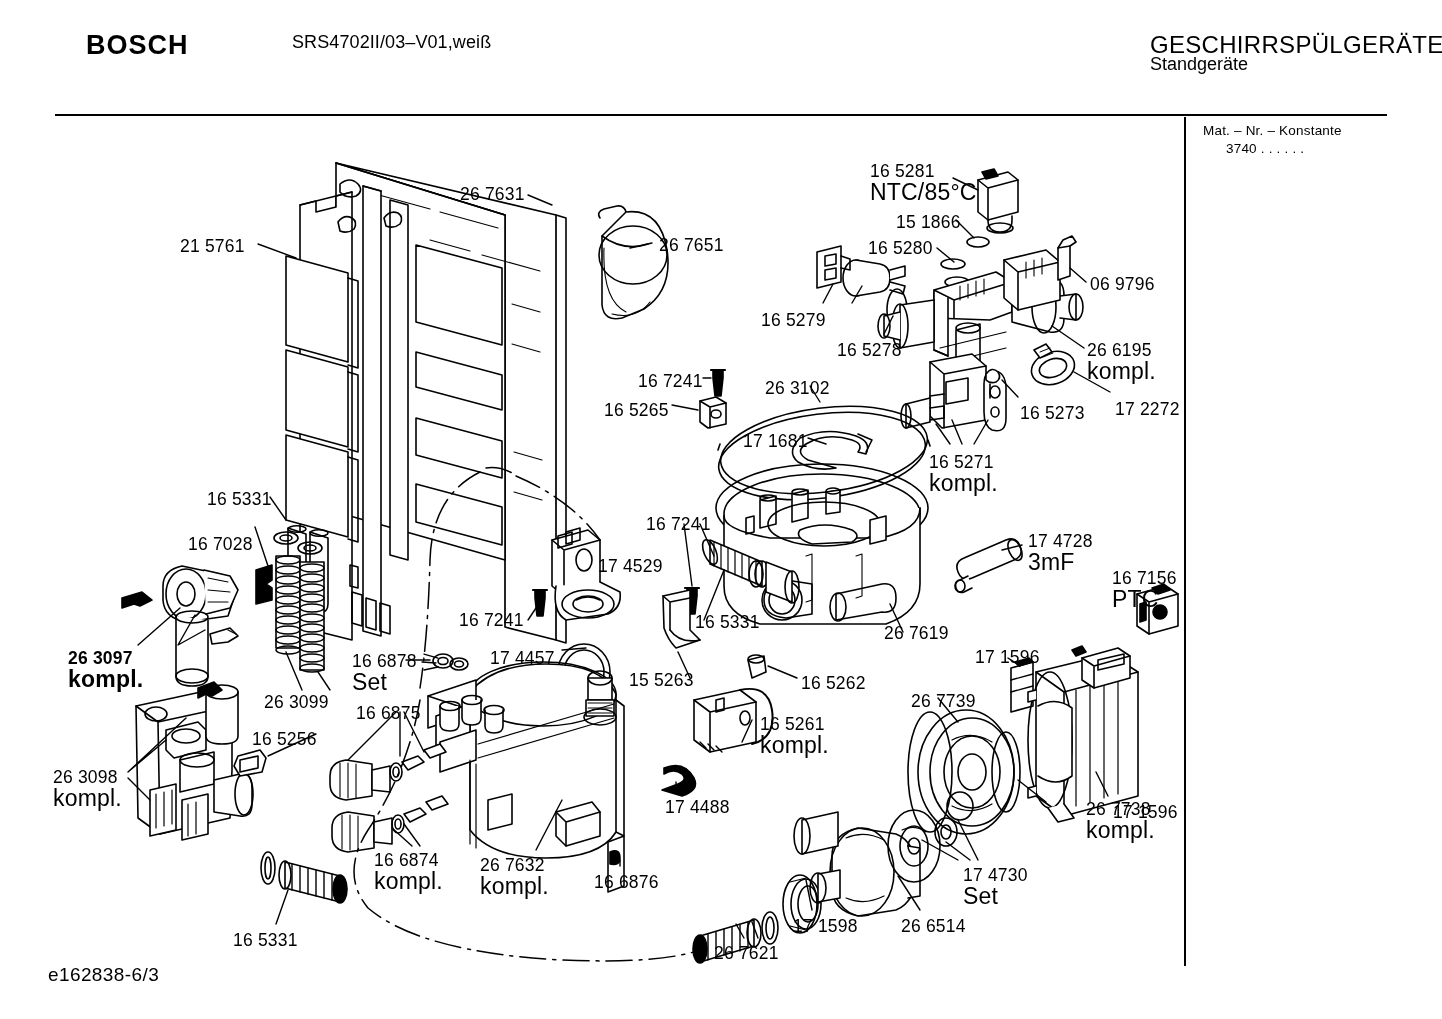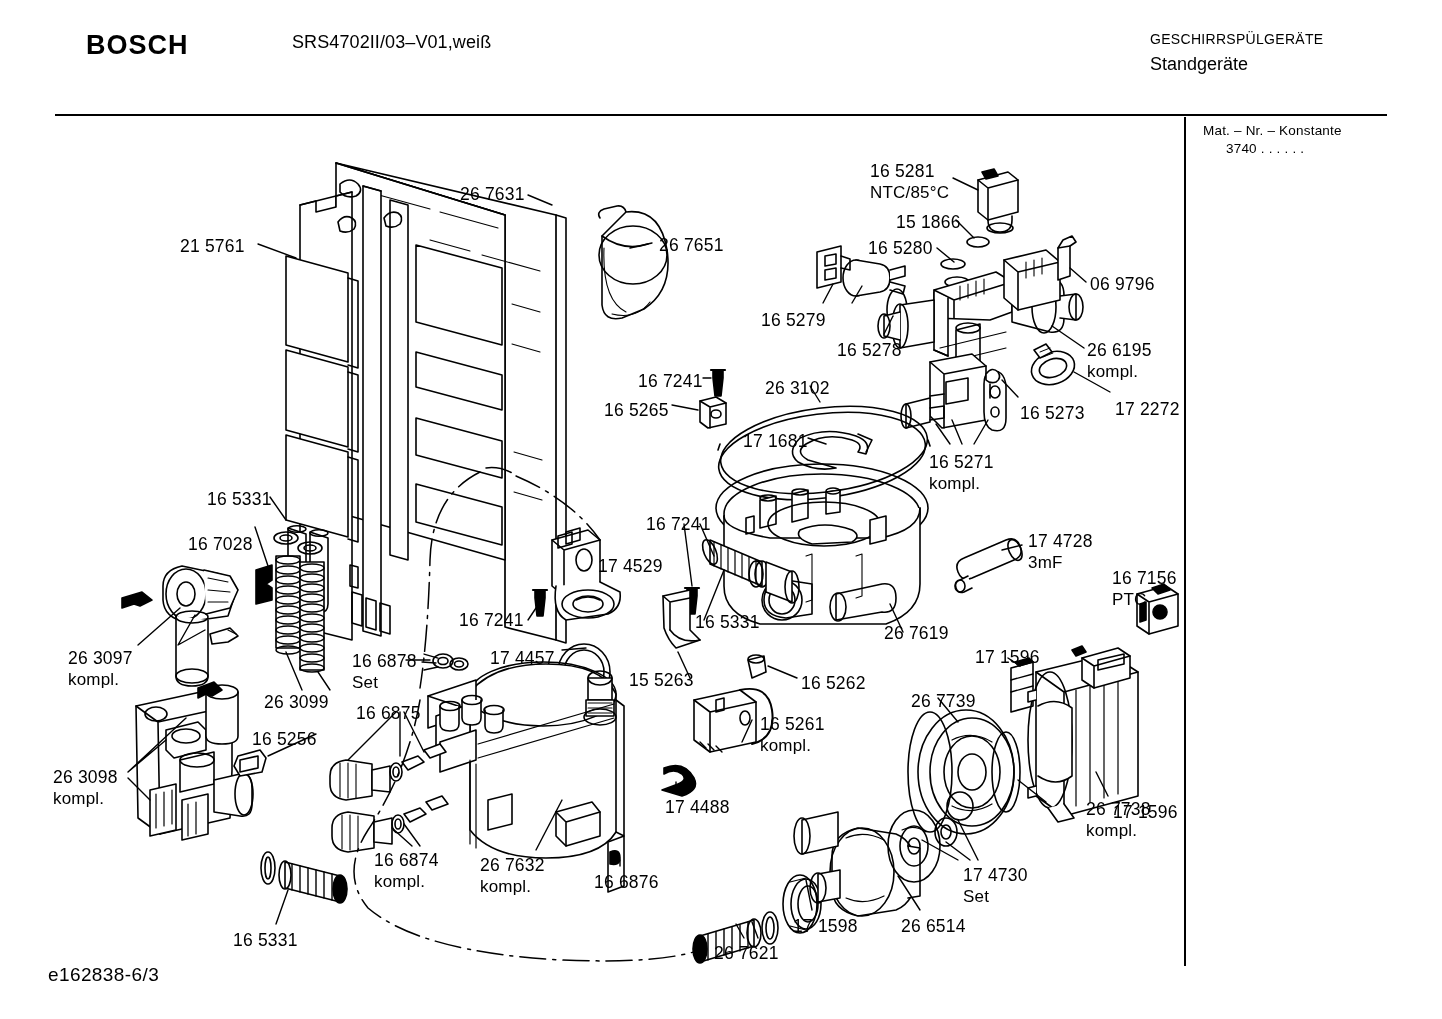--- a/index.html
+++ b/index.html
@@ -19,21 +19,21 @@
     font-weight:bold;font-size:27px;letter-spacing:1.0px;
     font-family:"Liberation Sans","DejaVu Sans",sans-serif;
     margin-left:31px;
   }
   .model{
     position:absolute;left:292px;top:32px;
     font-size:18px;letter-spacing:0.1px;
   }
   .cat-main{
     position:absolute;left:1150px;top:31px;
-    font-size:14px;letter-spacing:0.3px;text-align:center;
+    font-size:24px;letter-spacing:0.3px;text-align:center;
   }
   .cat-sub{
     position:absolute;left:1150px;top:54px;
     font-size:18px;
   }
 
   
   .rule-top{
     position:absolute;left:55px;top:114px;width:1332px;height:0;
     border-top:2.5px solid #000;
@@ -60,21 +60,21 @@
   #art svg{display:block;}
 
   
   .cal{
     position:absolute;
     font-size:17.5px;
     line-height:21px;
     white-space:nowrap;
     letter-spacing:0.2px;
   }
-  .cal .sub{display:block;font-size:17px;}
+  .cal .sub{display:block;font-size:23px;}
 </style>
 </head>
 <body>
 
 <div id="page">
 
   <div class="brand">BOSCH</div>
   <div class="model">SRS4702II/03–V01,weiß</div>
   <div class="cat-main">GESCHIRRSPÜLGERÄTE</div>
   <div class="cat-sub">Standgeräte</div>
@@ -689,21 +689,21 @@
       <div class="cal" style="left: 207px; top: 489px;"><span>16 5331</span></div>
       <div class="cal" style="left: 188px; top: 534px;"><span>16 7028</span></div>
       <div class="cal" style="left: 646px; top: 514px;"><span>16 7241</span></div>
       <div class="cal" style="left: 598px; top: 556px;"><span>17 4529</span></div>
       <div class="cal" style="left: 1028px; top: 531px;"><span>17 4728</span><span class="sub">3mF</span></div>
       <div class="cal" style="left: 1112px; top: 568px;"><span>16 7156</span><span class="sub">PTC</span></div>
       <div class="cal" style="left: 459px; top: 610px;"><span>16 7241</span></div>
       <div class="cal" style="left: 695px; top: 612px;"><span>16 5331</span></div>
       <div class="cal" style="left: 884px; top: 623px;"><span>26 7619</span></div>
       <div class="cal" style="left: 975px; top: 647px;"><span>17 1596</span></div>
-      <div class="cal" style="left: 68px; top: 648px;"><span>26 3097</span><span class="sub">kompl.</span></div>
+      <div class="cal" style="left: 68px; top: 648px; font-weight: bold;"><span>26 3097</span><span class="sub">kompl.</span></div>
       <div class="cal" style="left: 352px; top: 651px;"><span>16 6878</span><span class="sub">Set</span></div>
       <div class="cal" style="left: 490px; top: 648px;"><span>17 4457</span></div>
       <div class="cal" style="left: 629px; top: 670px;"><span>15 5263</span></div>
       <div class="cal" style="left: 801px; top: 673px;"><span>16 5262</span></div>
       <div class="cal" style="left: 264px; top: 692px;"><span>26 3099</span></div>
       <div class="cal" style="left: 356px; top: 703px;"><span>16 6875</span></div>
       <div class="cal" style="left: 911px; top: 691px;"><span>26 7739</span></div>
       <div class="cal" style="left: 760px; top: 714px;"><span>16 5261</span><span class="sub">kompl.</span></div>
       <div class="cal" style="left: 252px; top: 729px;"><span>16 5256</span></div>
       <div class="cal" style="left: 53px; top: 767px;"><span>26 3098</span><span class="sub">kompl.</span></div>

